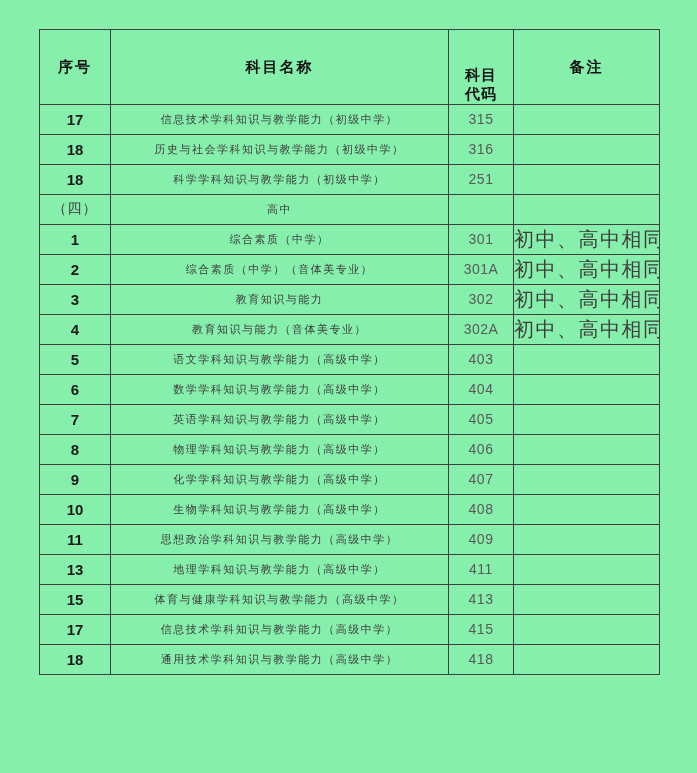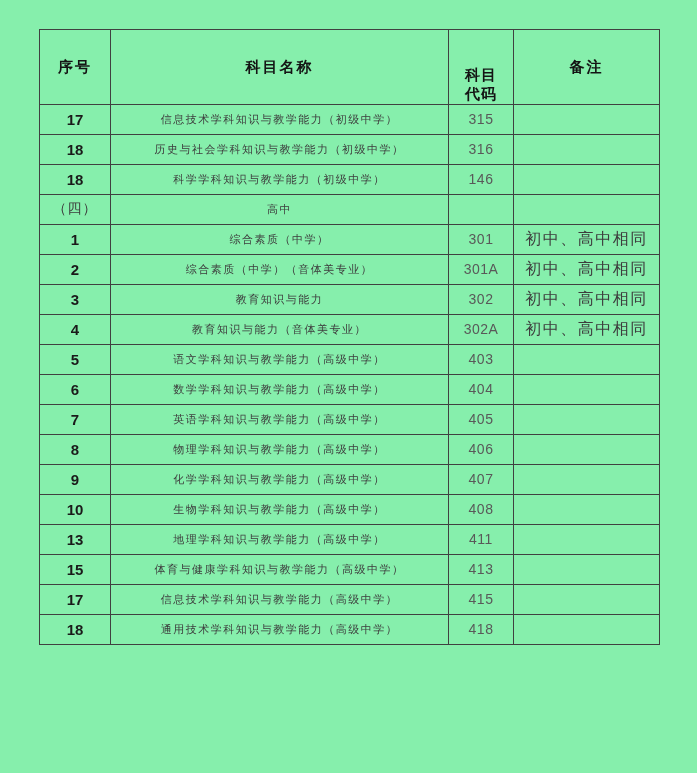--- a/index.html
+++ b/index.html
@@ -69,21 +69,21 @@
     letter-spacing: 1.5px;
   }
   td.col-code {
     font-family: Liberation Sans, sans-serif;
     font-size: 14px;
     color: #595959;
     letter-spacing: 0.5px;
     margin-left: 7px;
   }
   td.col-remark {
-    font-size: 16px;
+    font-size: 20px;
     color: #3d3d3d;
     letter-spacing: 1.5px;
     text-align: center;
   }
 </style>
 </head>
 <body>
 
 <div class="page">
   <table class="subject-table">
@@ -112,21 +112,21 @@
   <tr>
     <td class="col-no">18</td>
     <td class="col-name">历史与社会学科知识与教学能力（初级中学）</td>
     <td class="col-code">316</td>
     <td class="col-remark"></td>
   </tr>
 
   <tr>
     <td class="col-no">18</td>
     <td class="col-name">科学学科知识与教学能力（初级中学）</td>
-    <td class="col-code">146</td>
+    <td class="col-code">251</td>
     <td class="col-remark"></td>
   </tr>
 
   <tr>
     <td class="col-no section-label">（四）</td>
     <td class="col-name">高中</td>
     <td class="col-code"></td>
     <td class="col-remark"></td>
   </tr>
 
@@ -193,20 +193,26 @@
     <td class="col-remark"></td>
   </tr>
 
   <tr>
     <td class="col-no">10</td>
     <td class="col-name">生物学科知识与教学能力（高级中学）</td>
     <td class="col-code">408</td>
     <td class="col-remark"></td>
   </tr>
 
+  <tr>
+    <td class="col-no">11</td>
+    <td class="col-name">思想政治学科知识与教学能力（高级中学）</td>
+    <td class="col-code">409</td>
+    <td class="col-remark"></td>
+  </tr>
 
 
   <tr>
     <td class="col-no">13</td>
     <td class="col-name">地理学科知识与教学能力（高级中学）</td>
     <td class="col-code">411</td>
     <td class="col-remark"></td>
   </tr>
 
 

